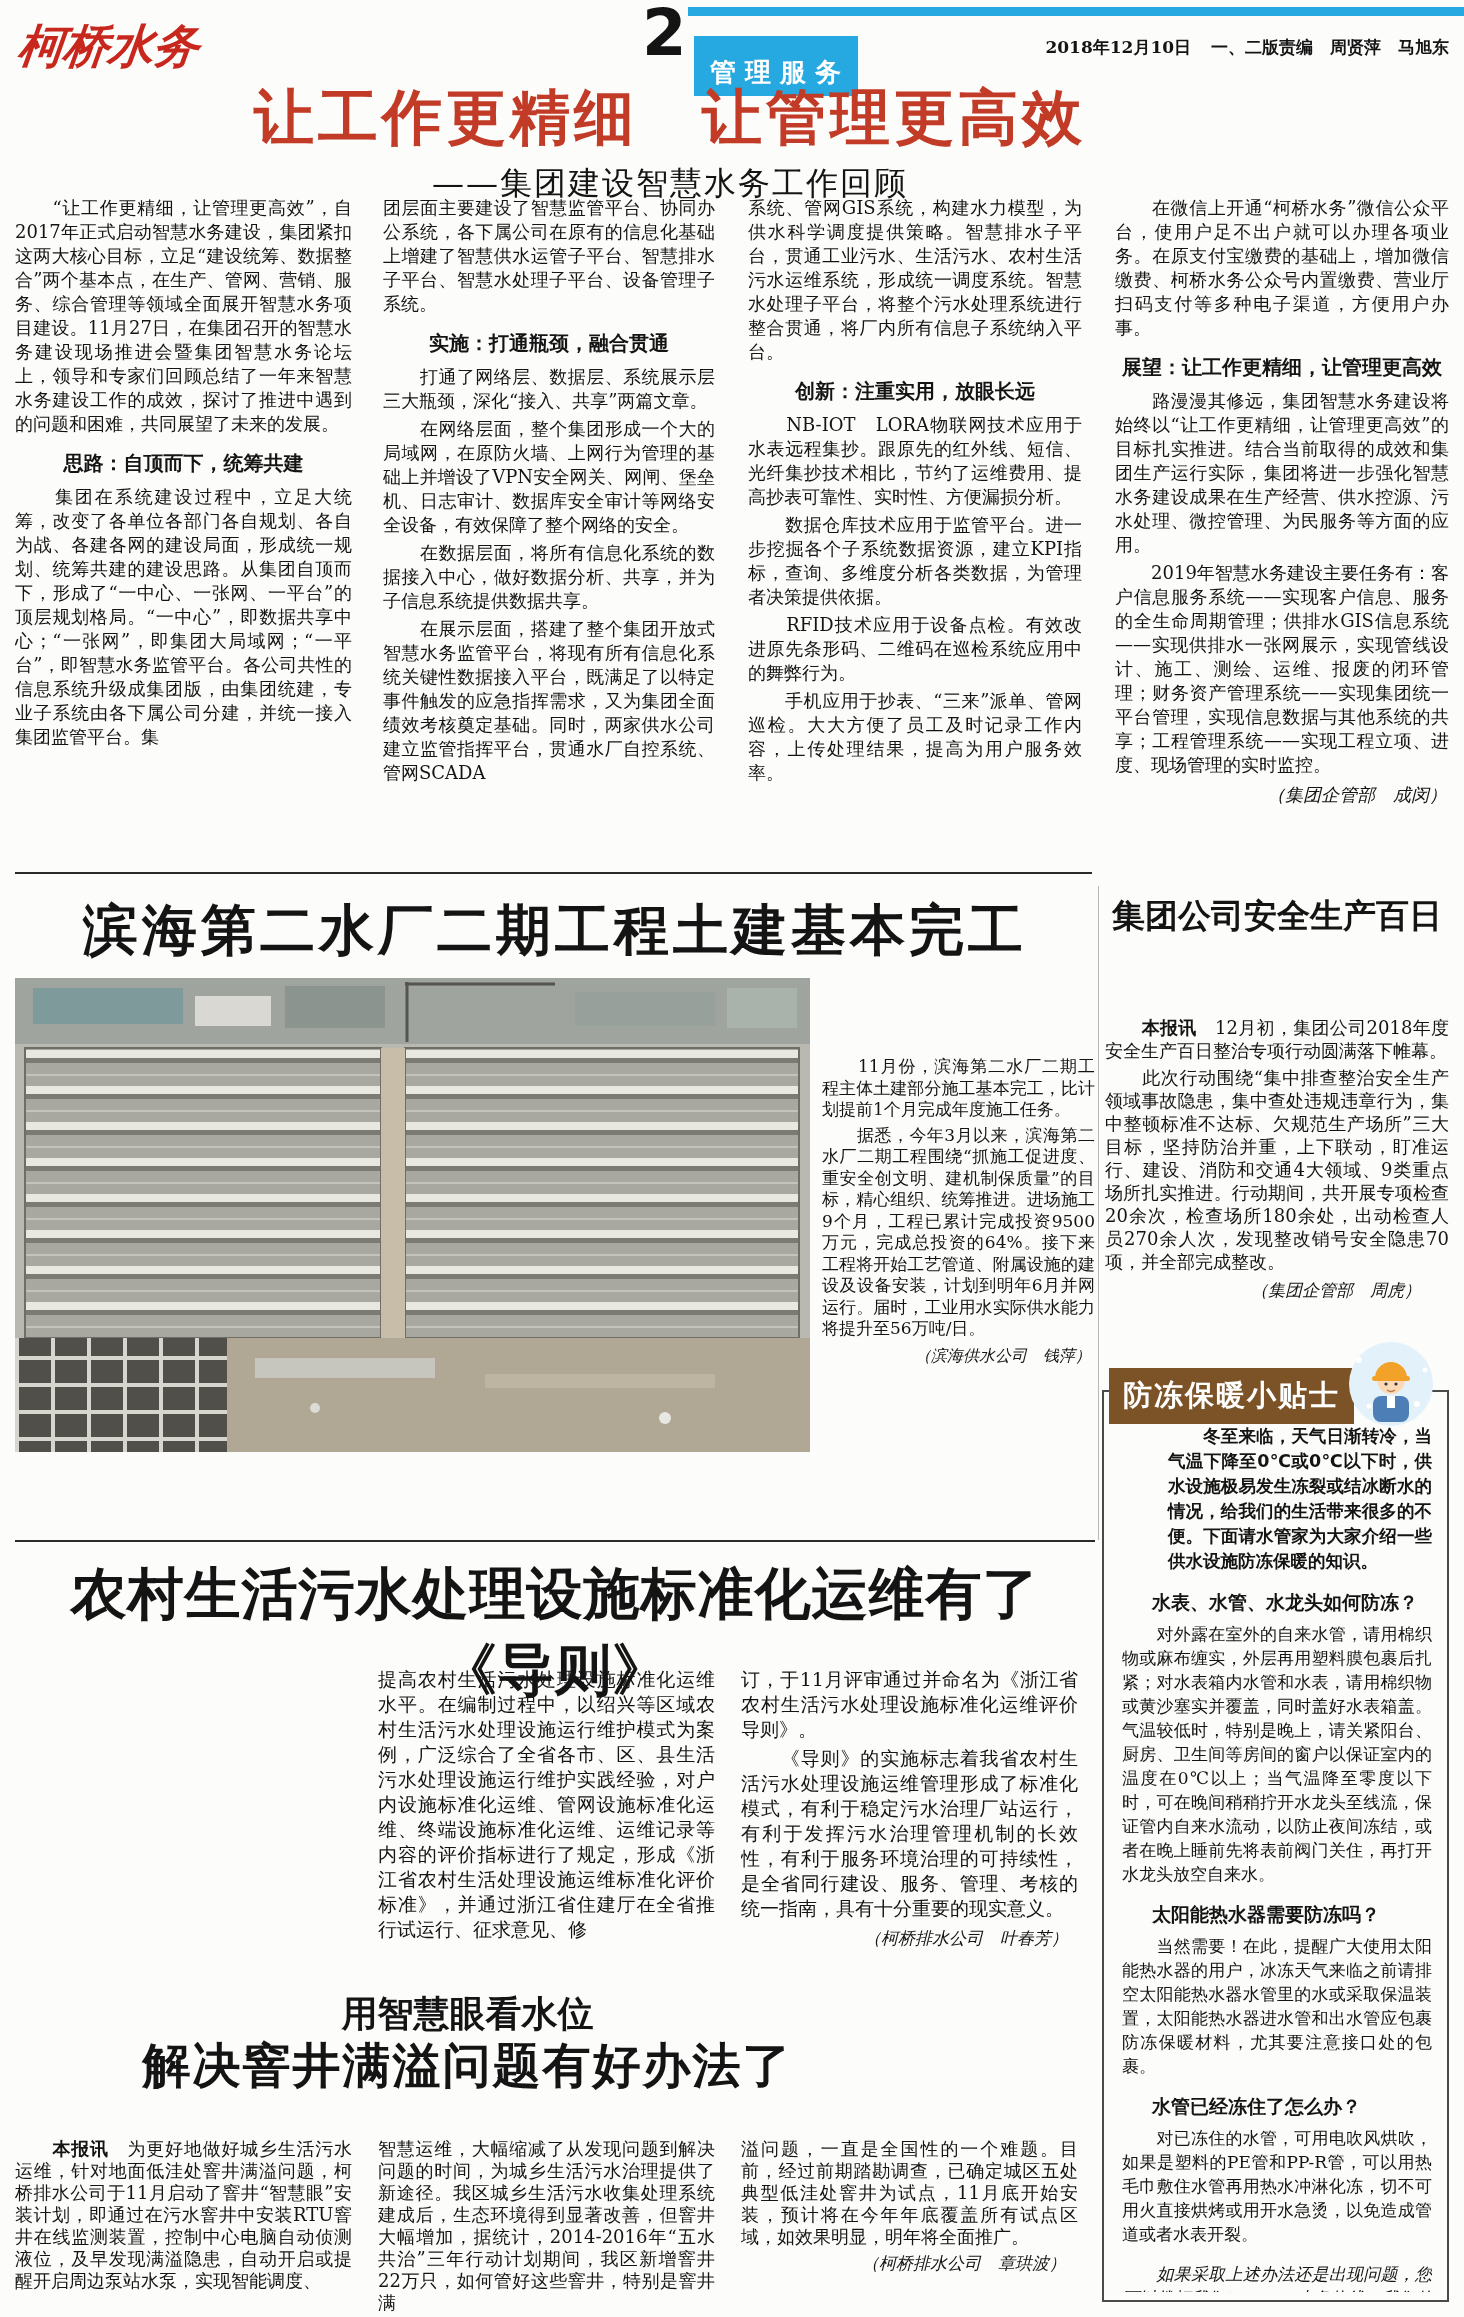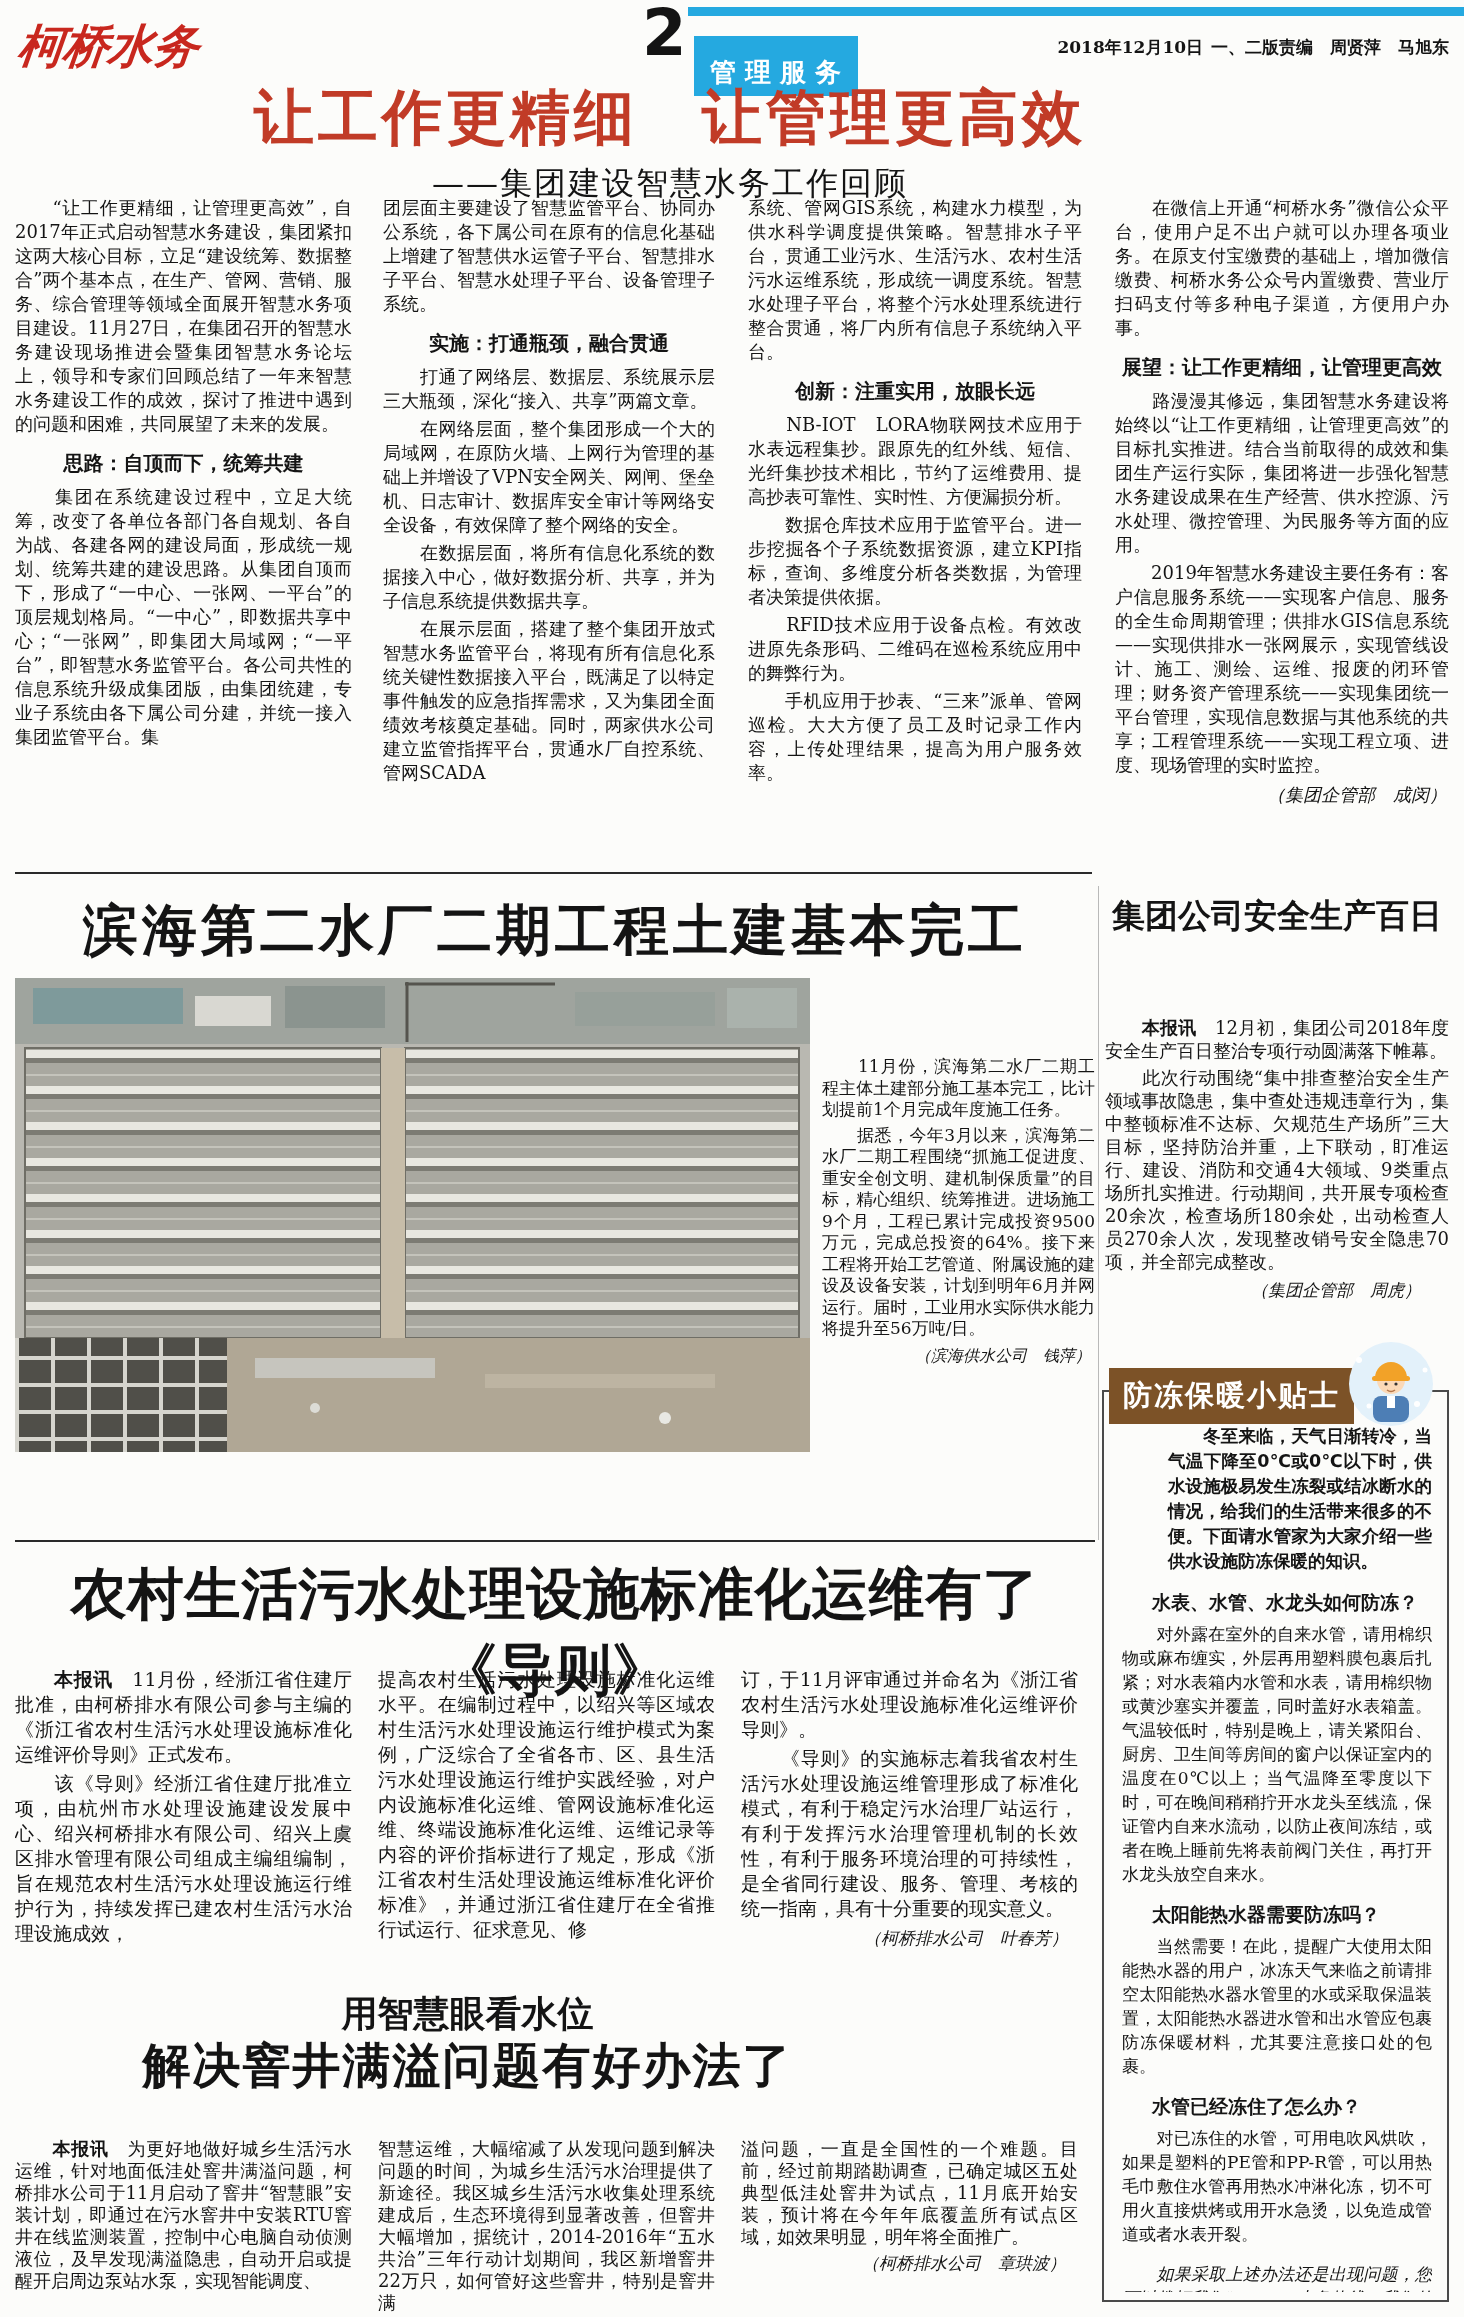--- a/index.html
+++ b/index.html
@@ -12,21 +12,21 @@
 
   
   .masthead{left:18px;top:16px;font-size:46px;font-weight:700;color:#c8271e;
             letter-spacing:-1px;transform:skewX(-6deg);font-style:italic;}
   .page-num{left:642px;top:0px;font-size:64px;font-weight:800;
             font-family:"DejaVu Sans","Liberation Sans",sans-serif;line-height:66px;}
   .blue-bar{left:688px;top:7px;width:776px;height:9px;background:#25a9e0;}
   .section-box{left:694px;top:36px;background:#25a9e0;color:#fff;font-size:26px;
                padding:19px 8px 6px 16px;letter-spacing:9px;}
   .dateline{right:15px;top:36px;font-size:17px;font-weight:700;}
-  .dateline span{margin-left:2px;}
+  .dateline span{margin-left:14px;}
 
   
   .sec-smart{left:15px;top:78px;width:1434px;height:790px;overflow:hidden;}
   .smart-title{left:0;top:6px;width:1310px;text-align:center;color:#c13b27;
                font-size:60px;letter-spacing:4px;line-height:66px;}
   .smart-subtitle{left:0;top:84px;width:1310px;text-align:center;font-size:32px;letter-spacing:2px;}
   .smart-col{top:118px;bottom:0;width:337px;overflow:hidden;position:absolute;}
   .smart-col p{font-size:18px;line-height:24px;}
   .col-head{font-size:20px;text-align:center;margin:14px 0 8px 0;}
   .smart-col .sig{font-size:18px;padding-right:2px;}
@@ -215,24 +215,20 @@
       <p class="tips-q hei">太阳能热水器需要防冻吗？</p>
       <p class="tips-a">　　当然需要！在此，提醒广大使用太阳能热水器的用户，冰冻天气来临之前请排空太阳能热水器水管里的水或采取保温装置，太阳能热水器进水管和出水管应包裹防冻保暖材料，尤其要注意接口处的包裹。</p>
       <p class="tips-q hei">水管已经冻住了怎么办？</p>
       <p class="tips-a">　　对已冻住的水管，可用电吹风烘吹，如果是塑料的PE管和PP-R管，可以用热毛巾敷住水管再用热水冲淋化冻，切不可用火直接烘烤或用开水急烫，以免造成管道或者水表开裂。</p>
       <p class="tips-outro">　　如果采取上述办法还是出现问题，您可以拨打我们“96390”水务热线，我们的热线将24小时为您开通。</p>
     </div>
   </div>
 
   <div class="abs sec-guide">
     <div class="abs guide-title hei">农村生活污水处理设施标准化运维有了《导则》</div>
-    <div class="guide-col c1">
-      <p><span class="lede">　　本报讯</span><span>　11月份，经浙江省住建厅批准，由柯桥排水有限公司参与主编的《浙江省农村生活污水处理设施标准化运维评价导则》正式发布。</span></p>
-      <p>　　该《导则》经浙江省住建厅批准立项，由杭州市水处理设施建设发展中心、绍兴柯桥排水有限公司、绍兴上虞区排水管理有限公司组成主编组编制，旨在规范农村生活污水处理设施运行维护行为，持续发挥已建农村生活污水治理设施成效，</p>
-    </div>
     <div class="guide-col c2">
       <p>提高农村生活污水处理设施标准化运维水平。在编制过程中，以绍兴等区域农村生活污水处理设施运行维护模式为案例，广泛综合了全省各市、区、县生活污水处理设施运行维护实践经验，对户内设施标准化运维、管网设施标准化运维、终端设施标准化运维、运维记录等内容的评价指标进行了规定，形成《浙江省农村生活处理设施运维标准化评价标准》，并通过浙江省住建厅在全省推行试运行、征求意见、修</p>
     </div>
     <div class="guide-col c3">
       <p>订，于11月评审通过并命名为《浙江省农村生活污水处理设施标准化运维评价导则》。</p>
       <p>　　《导则》的实施标志着我省农村生活污水处理设施运维管理形成了标准化模式，有利于稳定污水治理厂站运行，有利于发挥污水治理管理机制的长效性，有利于服务环境治理的可持续性，是全省同行建设、服务、管理、考核的统一指南，具有十分重要的现实意义。</p>
       <div class="sig">（柯桥排水公司　叶春芳）</div>
     </div>
   </div>
 

